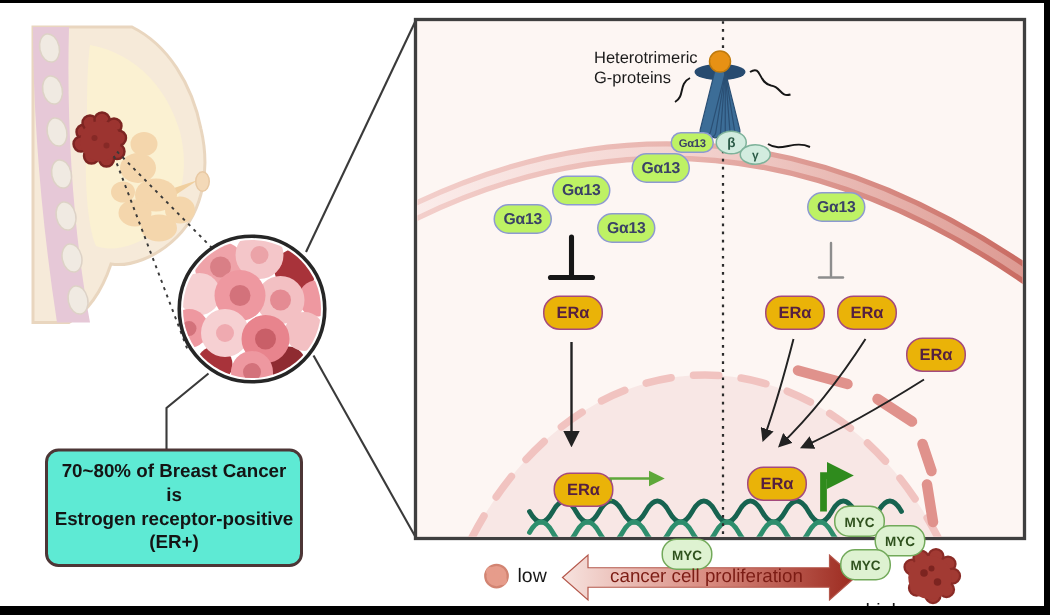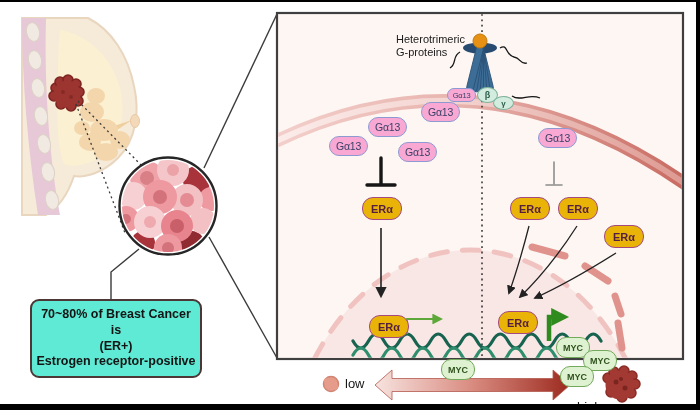--- a/index.html
+++ b/index.html
@@ -3,22 +3,22 @@
 <meta charset="utf-8">
 <style>
   html,body{margin:0;padding:0;background:#fff;}
   #stage{position:relative;width:700px;height:410px;background:#ffffff;overflow:hidden;
          font-family:"Liberation Sans","DejaVu Sans",sans-serif;}
   #scene{position:absolute;left:0;top:0;z-index:1;}
   .bar{position:absolute;background:#000;z-index:5;}
   .lbl{position:absolute;z-index:3;}
   .bub{position:absolute;z-index:3;display:flex;align-items:center;justify-content:center;
        box-sizing:border-box;text-align:center;}
-  .ga13{width:39px;height:20px;border-radius:10px;background:#f9a8d4;border:1.4px solid #8d9ad1;
-        color:#3a4166;font-size:10.5px;font-weight:400;letter-spacing:-.2px;}
+  .ga13{width:39px;height:20px;border-radius:10px;background:#bef264;border:1.4px solid #8d9ad1;
+        color:#3a4166;font-size:10.5px;font-weight:700;letter-spacing:-.2px;}
   .ga13.small{width:29px;height:14px;border-radius:7px;font-size:7.5px;border-width:1px;}
   .era{width:40px;height:23px;border-radius:11px;background:#eab308;border:1.5px solid #a44a7e;
        color:#552040;font-size:11px;font-weight:700;}
   .myc{width:34px;height:21px;border-radius:10px;background:#def2d1;border:1.4px solid #72a95a;
        color:#2f511d;font-size:9px;font-weight:700;margin-top:48px;}
   .gsub{background:#d2ecdf;border:1.2px solid #7eb29a;color:#2c5c48;font-weight:700;}
   .beta{width:21px;height:16px;border-radius:50%;font-size:9px;}
   .gamma{width:21px;height:14px;border-radius:50%;font-size:8px;}
   .receptor-caption{left:396px;top:33px;font-size:11px;font-weight:500;color:#1b1b1b;line-height:1.2;}
   .annotation{left:30px;top:299px;width:172px;box-sizing:border-box;background:#5eead4;
@@ -262,23 +262,24 @@
   <div class="bub era" style="left:369px;top:315px">ERα</div>
   <div class="bub era" style="left:498px;top:311px">ERα</div>
 
   <div class="bub myc" style="left:441px;top:311px">MYC</div>
   <div class="bub myc" style="left:556px;top:289px">MYC</div>
   <div class="bub myc" style="left:583px;top:302px">MYC</div>
   <div class="bub myc" style="left:560px;top:318px">MYC</div>
 
   <div class="lbl annotation">
     <span style="display:block">70~80% of Breast Cancer is</span>
+    <span style="display:block">Estrogen receptor-positive</span>
     <span style="display:block">(ER+)</span>
-    <span style="display:block">Estrogen receptor-positive</span>
   </div>
 
   <div class="lbl legend-low">low</div>
+  <div class="lbl legend-axis">cancer cell proliferation</div>
   <div class="lbl legend-high">high</div>
 
   <div class="bar" style="left:0;top:0;width:700px;height:2px"></div>
   <div class="bar" style="left:0;top:404px;width:700px;height:6px"></div>
   <div class="bar" style="left:696px;top:0;width:4px;height:410px"></div>
 </div>
 
 </body></html>

